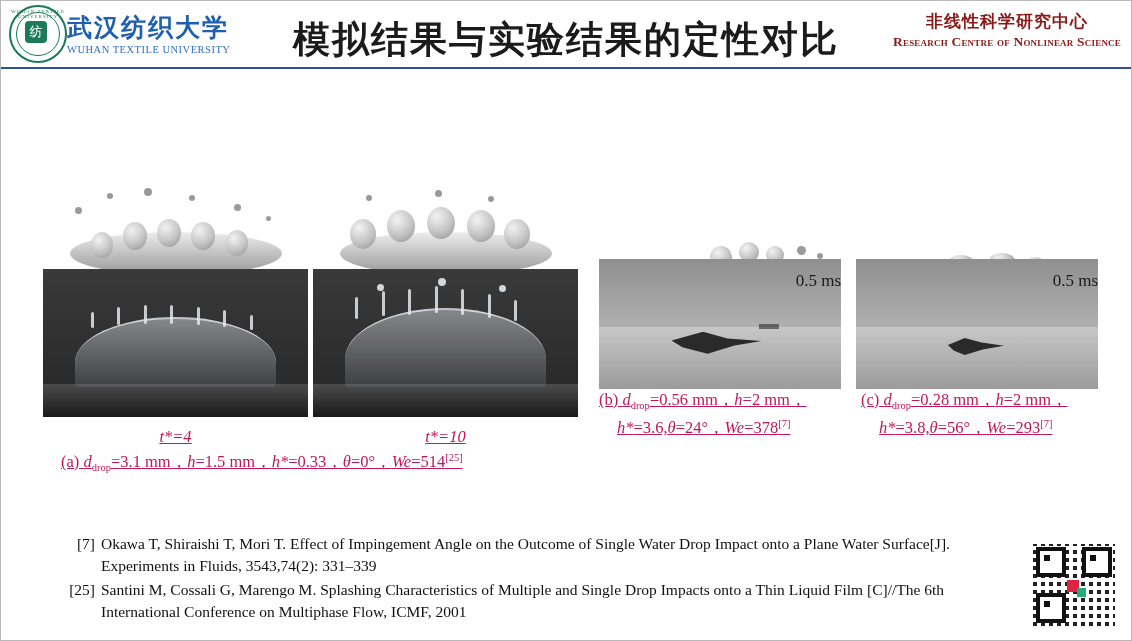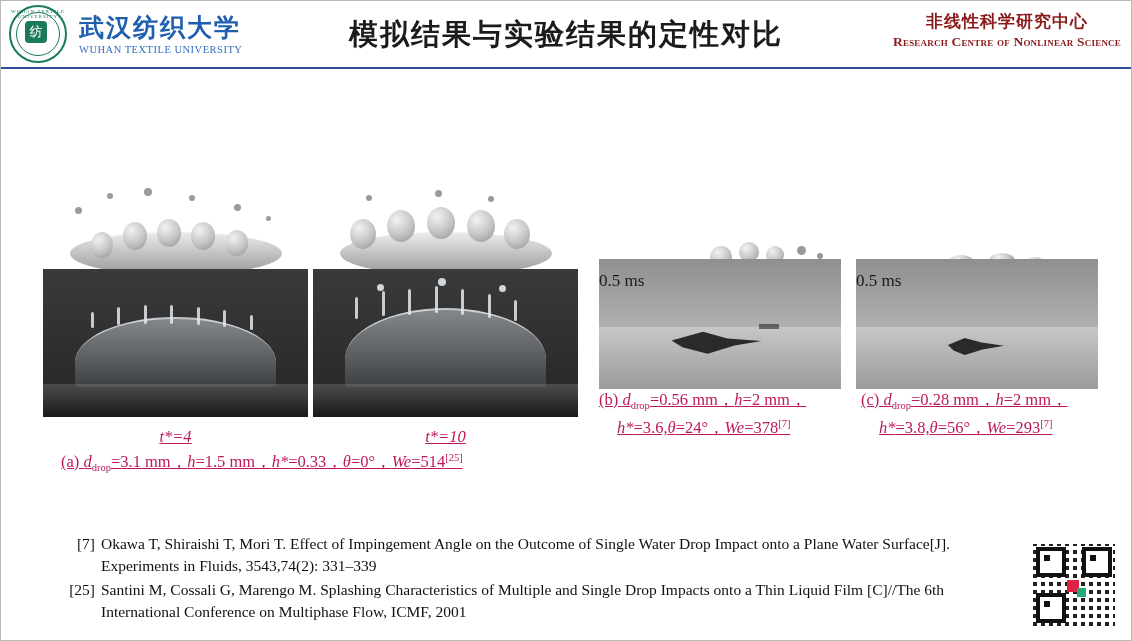--- a/index.html
+++ b/index.html
@@ -69,21 +69,21 @@
   .logo-seal .seal-ring-text {
     position: absolute;
     left: 0; top: 2px;
     width: 54px;
     text-align: center;
     font-size: 5px;
     color: #1b7a5a;
     letter-spacing: 1px;
   }
   .logo-names {
-    margin-left: 12px;
+    margin-left: 0;
   }
   .logo-cn {
     font-size: 25px;
     font-weight: bold;
     color: #1f5fb0;
     letter-spacing: 2px;
     line-height: 30px;
     white-space: nowrap;
   }
   .logo-en {
@@ -93,21 +93,21 @@
     text-align: center;
     line-height: 13px;
     white-space: nowrap;
   }
   .header-title {
     position: absolute;
     left: 0;
     right: 0;
     top: 14px;
     text-align: center;
-    font-size: 29px;
+    font-size: 37px;
     font-weight: bold;
     color: #1b1b1b;
     letter-spacing: 2px;
     font-family: "DejaVu Sans", sans-serif;
   }
   .header-right {
     position: absolute;
     right: 10px;
     top: 10px;
     text-align: center;
@@ -234,21 +234,21 @@
     background: linear-gradient(180deg,#c7c7c7,#9b9b9b);
   }
   .impact-photo .splash {
     position: absolute;
     background: #2a2a2a;
   }
   .ms-label {
     position: absolute;
     left: 0; right: 0;
     top: 12px;
-    text-align: left;
+    text-align: right;
     font-size: 17px;
     color: #1a1a1a;
     font-family: "Liberation Serif", serif;
   }
 
   
   .cap {
     position: absolute;
     font-family: "Liberation Serif", serif;
     color: #be185d;

